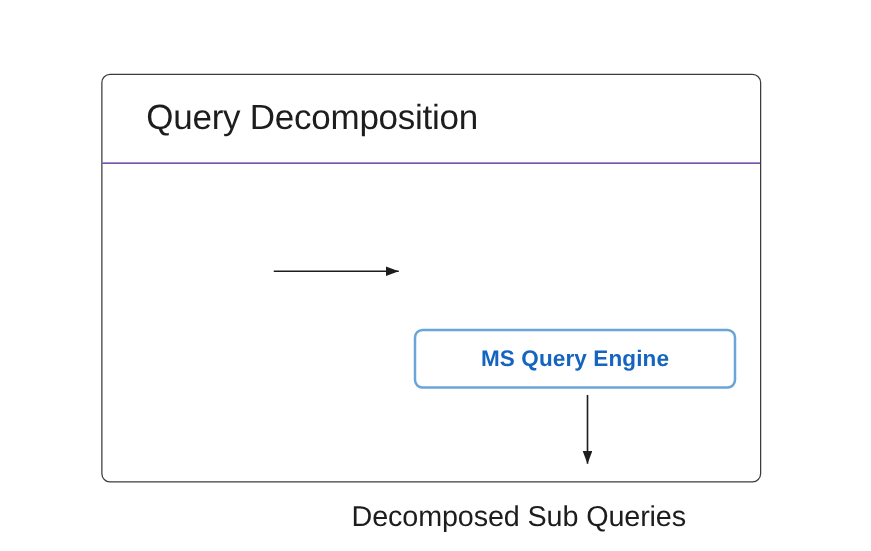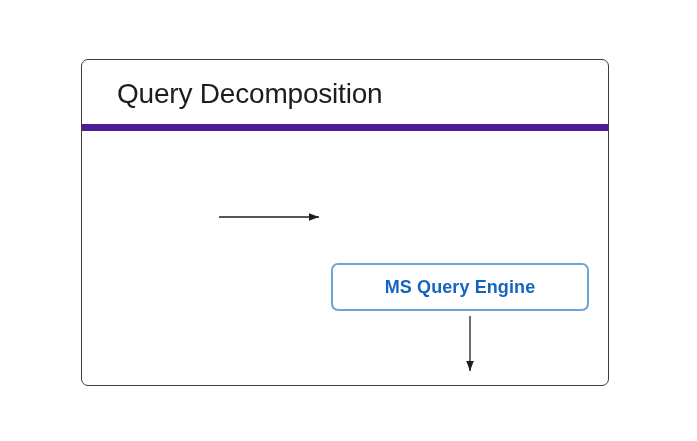--- a/index.html
+++ b/index.html
@@ -30,21 +30,21 @@
     border-radius: 7px;
   }
 
   #card-header {
     position: absolute;
     left: 0;
     top: 0;
     right: 0;
     height: 71px;
     box-sizing: border-box;
-    border-bottom: 7px solid #4c1d95;
+    border-bottom: 1px solid #4c1d95;
     text-decoration: underline;
   }
 
   #card-title {
     position: absolute;
     left: 35px;
     top: 17px;
     font-size: 28px;
     line-height: 34px;
     color: #1d1d1d;
@@ -149,15 +149,18 @@
 
       <line x1="137" y1="86" x2="237" y2="86" stroke="#1d1d1d" stroke-width="1.3" marker-end="url(#arrowhead-right)"></line>
 
       <line x1="388" y1="185" x2="388" y2="240" stroke="#1d1d1d" stroke-width="1.3" marker-end="url(#arrowhead-down)"></line>
     </svg>
 
     <div id="engine-node">
       <span id="engine-label">MS Query Engine</span>
     </div>
 
+    <div id="output-label">
+      <span id="output-label-inner">Decomposed Sub Queries</span>
+    </div>
 
   </div>
 </div>
 
 </body></html>

